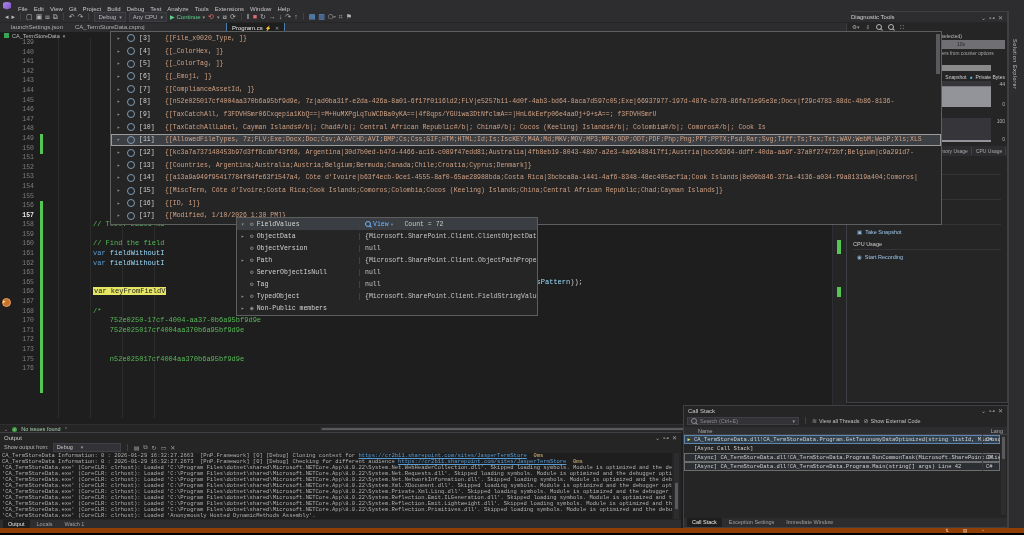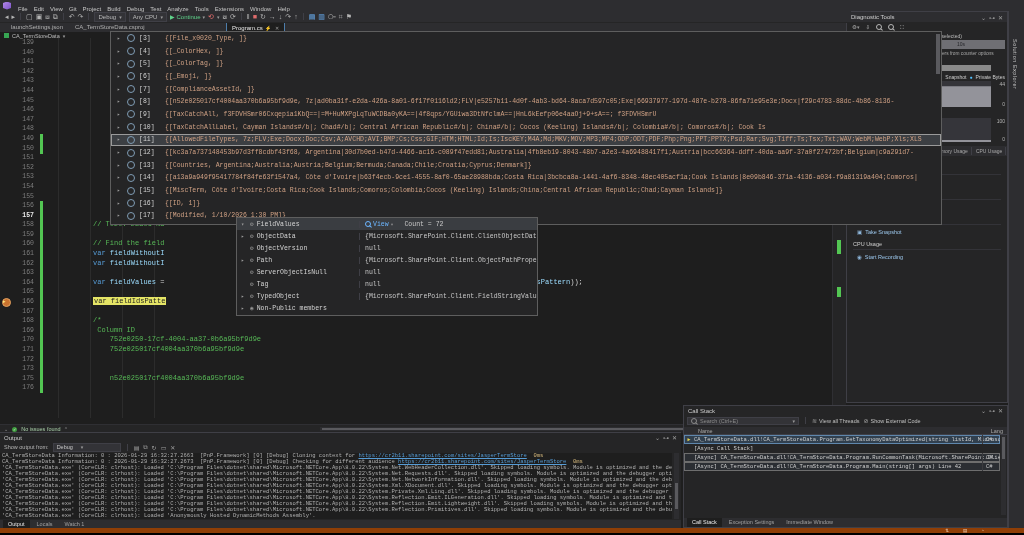--- a/index.html
+++ b/index.html
@@ -256,26 +256,24 @@
         <div class="cl"><span class="ln">154</span><span class="lc"></span></div>
         <div class="cl"><span class="ln">155</span><span class="lc"></span></div>
         <div class="cl"><span class="ln">156</span><span class="lc"></span></div>
         <div class="cl"><span class="ln cur">157</span><span class="lc"></span></div>
         <div class="cl"><span class="ln">158</span><span class="lc"><span class="cmt">// TODO: DEBUG Na</span></span></div>
         <div class="cl"><span class="ln">159</span><span class="lc"></span></div>
         <div class="cl"><span class="ln">160</span><span class="lc"><span class="cmt">// Find the field</span></span></div>
         <div class="cl"><span class="ln">161</span><span class="lc"><span class="kw">var </span><span class="vr">fieldWithoutI</span></span></div>
         <div class="cl"><span class="ln">162</span><span class="lc"><span class="kw">var </span><span class="vr">fieldWithoutI</span></span></div>
         <div class="cl"><span class="ln">163</span><span class="lc"></span></div>
-        <div class="cl"><span class="ln">164</span><span class="lc"><span class="kw">var </span><span class="vr">fieldValues</span><span class="pl"> = </span></span></div>
         <div class="cl"><span class="ln">165</span><span class="lc"></span></div>
-        <div class="cl"><span class="ln">166</span><span class="lc"><span class="cur-span">var fieldIdsPatte</span></span></div>
+        <div class="cl"><span class="ln">166</span><span class="lc"><span class="cur-span">var keyFromFieldV</span></span></div>
         <div class="cl"><span class="ln">167</span><span class="lc"></span></div>
         <div class="cl"><span class="ln">168</span><span class="lc"><span class="cmt">/*</span></span></div>
-        <div class="cl"><span class="ln">169</span><span class="lc"><span class="cmt"> Column ID</span></span></div>
         <div class="cl"><span class="ln">170</span><span class="lc"><span class="cmt">    752e0250-17cf-4004-aa37-0b6a95bf9d9e</span></span></div>
         <div class="cl"><span class="ln">171</span><span class="lc"><span class="cmt">    752e025017cf4004aa370b6a95bf9d9e</span></span></div>
         <div class="cl"><span class="ln">172</span></div>
         <div class="cl"><span class="ln">173</span><span class="lc"></span></div>
         <div class="cl"><span class="ln">175</span><span class="lc"><span class="cmt">    n52e025017cf4004aa370b6a95bf9d9e</span></span></div>
         <div class="cl"><span class="ln">176</span><span class="lc"></span></div>
       </div>
     <div class="chg" style="top:102px;height:20px;"></div>
     <div class="chg" style="top:169px;height:192px;"></div>
     <div class="abs" id="bp-marker" style="top:266px;"></div>

